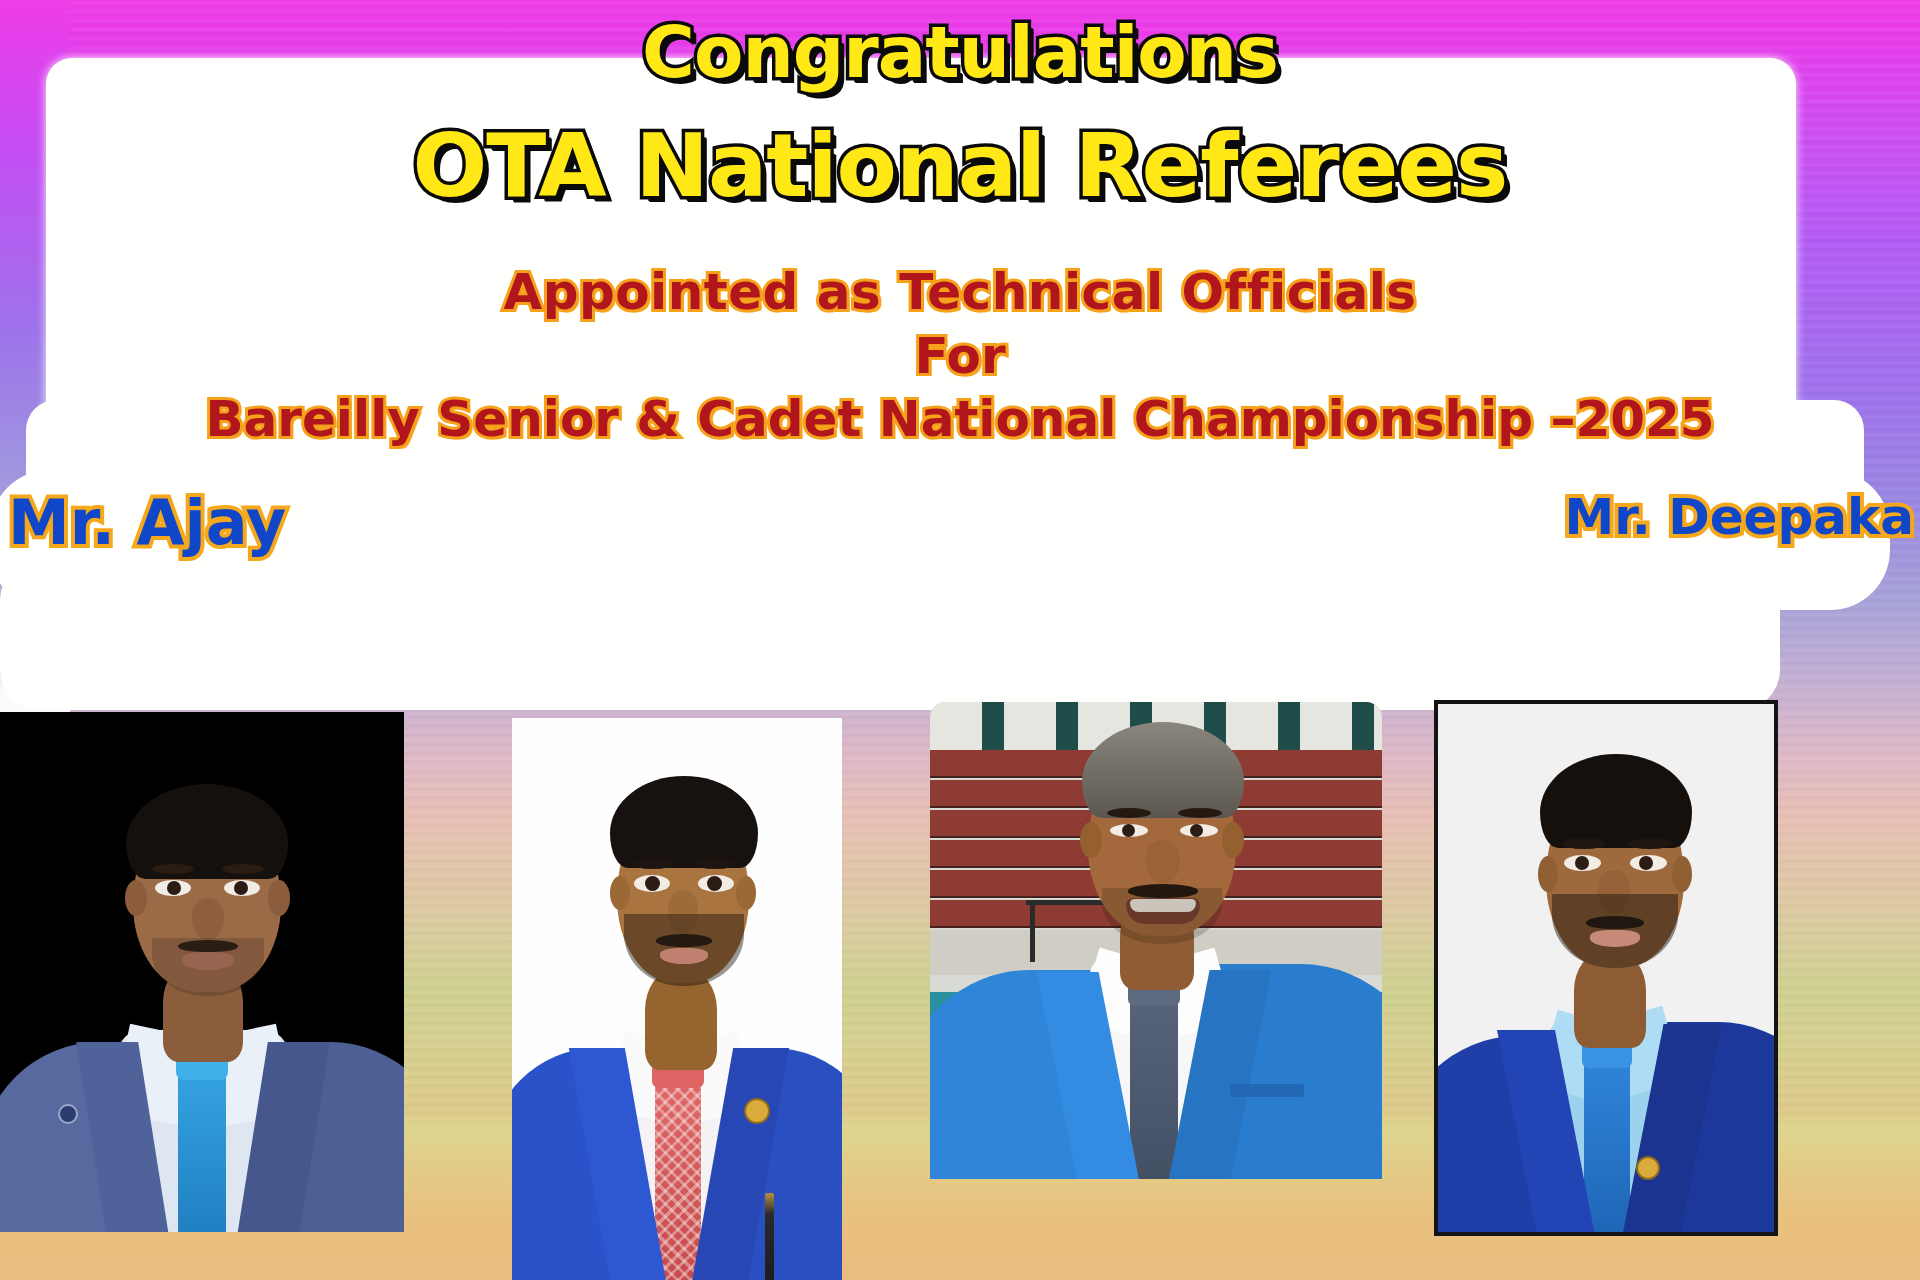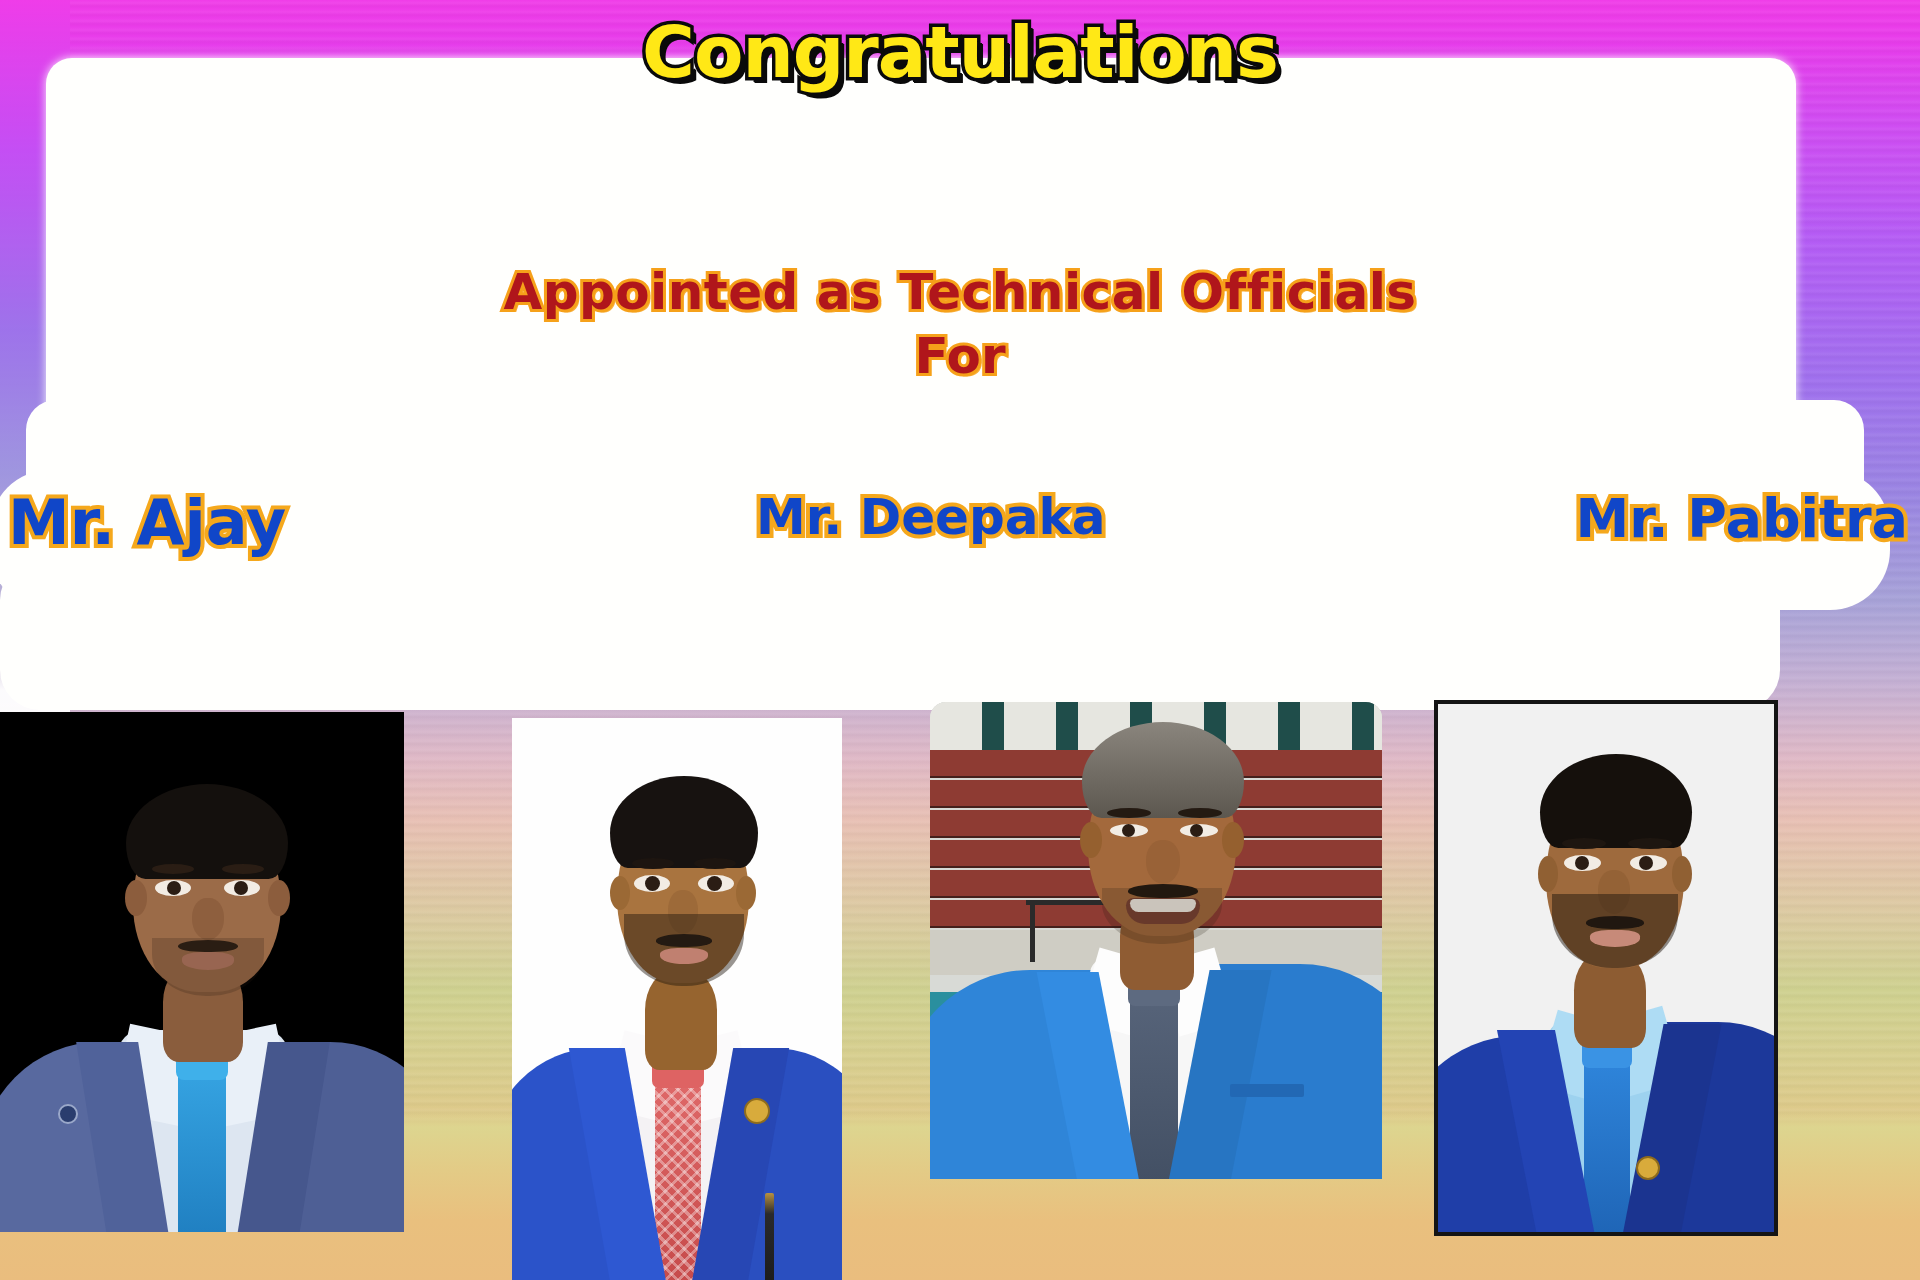--- a/index.html
+++ b/index.html
@@ -479,27 +479,28 @@
         <div class="pt-mouth" style="left:152px;top:226px;width:50px;height:17px;background:#c78a79;"></div>
       </div>
     </div>
 
   </div>
 
   <div class="text-layer">
 
     <div class="headline headline-1">Congratulations</div>
 
+    <div class="headline headline-2">OTA National Referees</div>
 
     <div class="subhead sub-1">Appointed as Technical Officials</div>
 
     <div class="subhead sub-2">For</div>
 
+    <div class="subhead sub-3">Bareilly Senior &amp; Cadet National  Championship –2025</div>
 
     <div class="names-row">
       <div class="name name-0">Mr. Ajay</div>
       <div class="name name-2">Mr. Deepaka</div>
-      <div class="name name-3">Mr. Pabitra</div>
     </div>
 
   </div>
 
 </div>
 
 </body></html>

